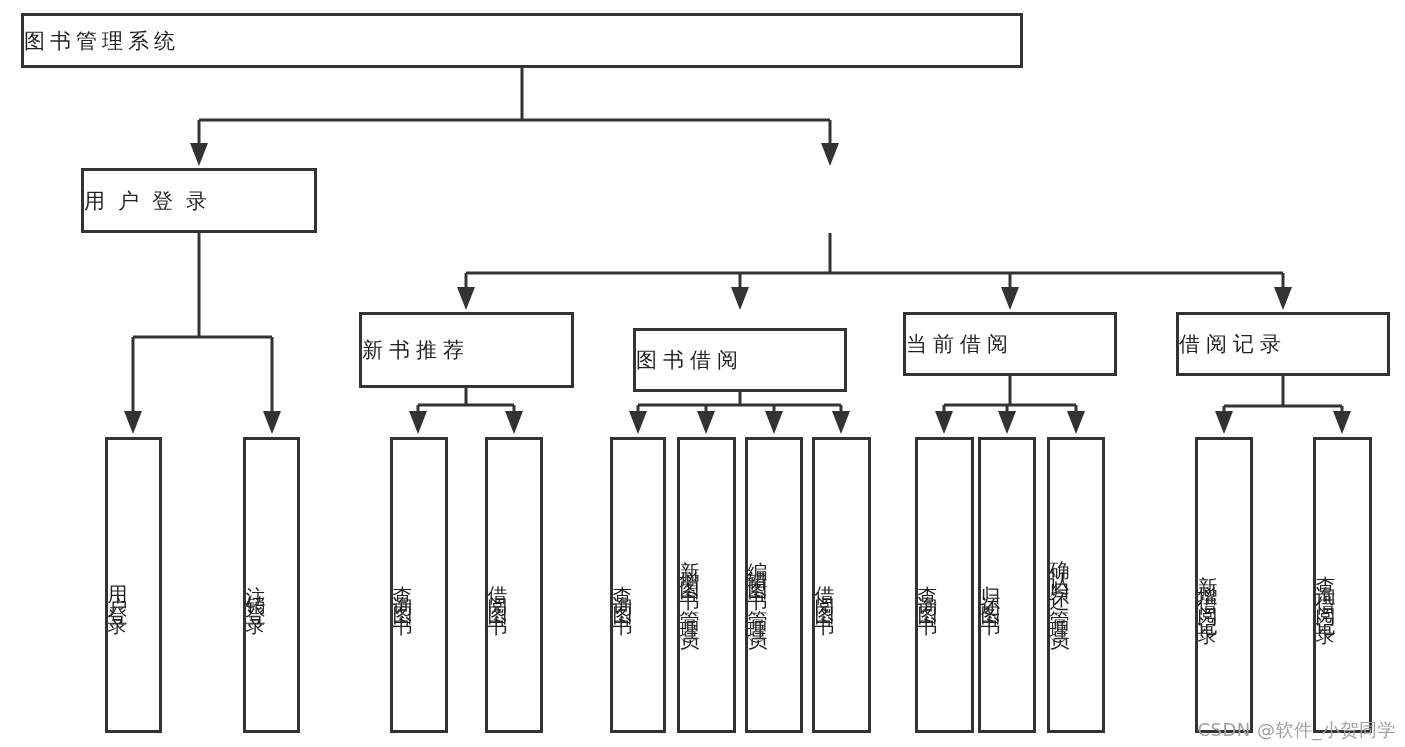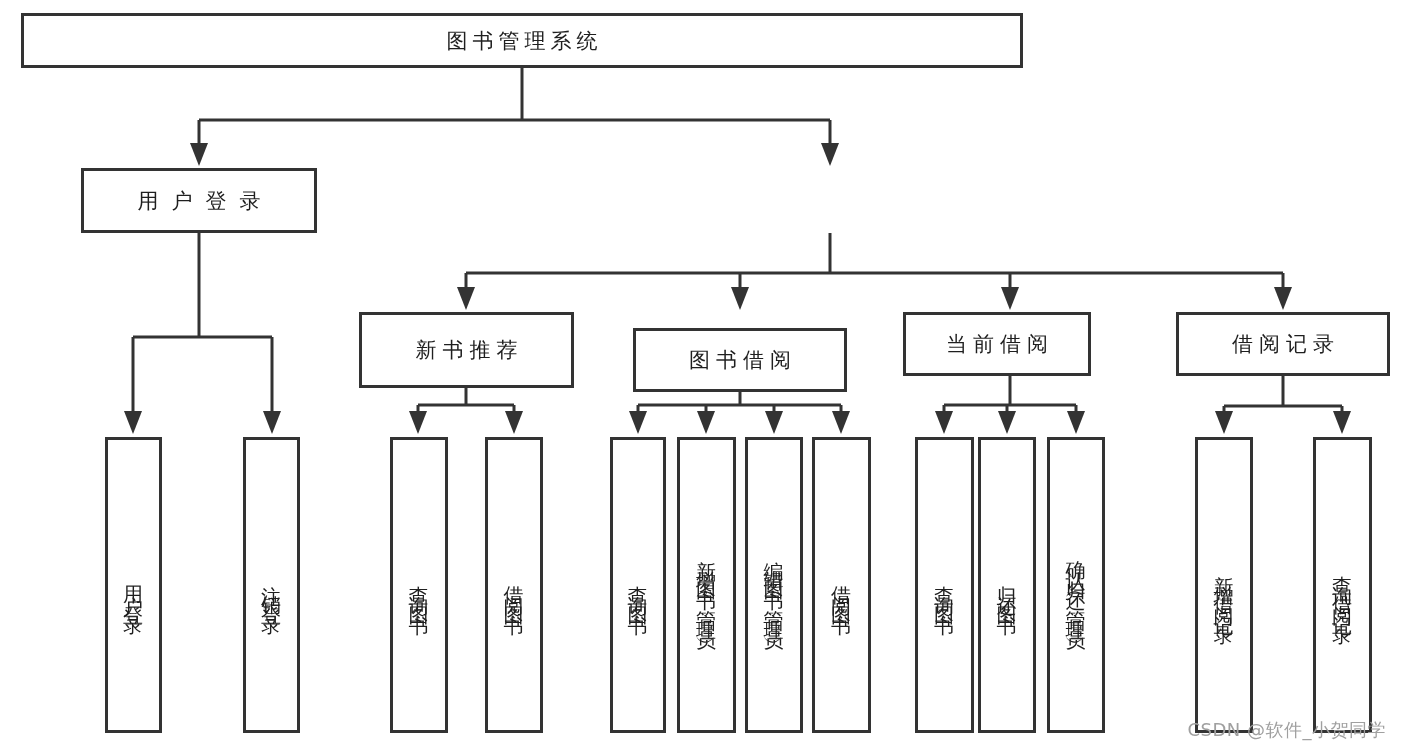--- a/index.html
+++ b/index.html
@@ -1,26 +1,26 @@
 <!DOCTYPE html>
 <html><head>
 <meta charset="utf-8">
 <style>
   html,body{margin:0;padding:0;background:#ffffff;}
   body{font-family:"DejaVu Sans","Liberation Sans",sans-serif;color:#1f1f1f;}
   #canvas{position:relative;width:1405px;height:747px;background:#ffffff;overflow:hidden;}
   #connectors{position:absolute;left:0;top:0;width:1405px;height:747px;}
   .node{position:absolute;background:#ffffff;border:3px solid #333333;box-sizing:border-box;
-        display:flex;align-items:center;justify-content:center;}
+        display:flex;align-items:center;}
   .htext{font-size:21px;letter-spacing:6px;margin-right:-6px;white-space:nowrap;}
   .root .htext{letter-spacing:5px;margin-right:-5px;}
   .lv2 .htext{letter-spacing:13px;margin-right:-13px;}
   .vtext{writing-mode:vertical-rl;text-orientation:mixed;font-size:20px;line-height:1;
          letter-spacing:10px;margin-bottom:-10px;}
-  #watermark{position:absolute;right:19px;bottom:5px;font-size:18px;color:#a0a0a0;
+  #watermark{position:absolute;right:9px;bottom:5px;font-size:18px;color:#a0a0a0;
              letter-spacing:0.5px;z-index:10;white-space:nowrap;}
 </style>
 </head>
 <body>
 
 <div id="canvas">
 
   <svg id="connectors" viewBox="0 0 1405 747" xmlns="http://www.w3.org/2000/svg">
     <g stroke="#333333" stroke-width="3" fill="none">
 
@@ -94,21 +94,21 @@
   <div class="node lv2" style="left:81px;top:168px;width:236px;height:65px">
     <span class="htext">用户登录</span>
   </div>
 
   <div class="node lv3" style="left:359px;top:312px;width:215px;height:76px">
     <span class="htext">新书推荐</span>
   </div>
   <div class="node lv3" style="left:633px;top:328px;width:214px;height:64px">
     <span class="htext">图书借阅</span>
   </div>
-  <div class="node lv3" style="left:903px;top:312px;width:188px;height:64px">
+  <div class="node lv3" style="left:903px;top:312px;width:214px;height:64px">
     <span class="htext">当前借阅</span>
   </div>
   <div class="node lv3" style="left:1176px;top:312px;width:214px;height:64px">
     <span class="htext">借阅记录</span>
   </div>
 
   <div class="node leaf" style="left:105px;top:437px;width:57px;height:296px">
     <span class="vtext">用户登录</span>
   </div>
   <div class="node leaf" style="left:243px;top:437px;width:57px;height:296px">

